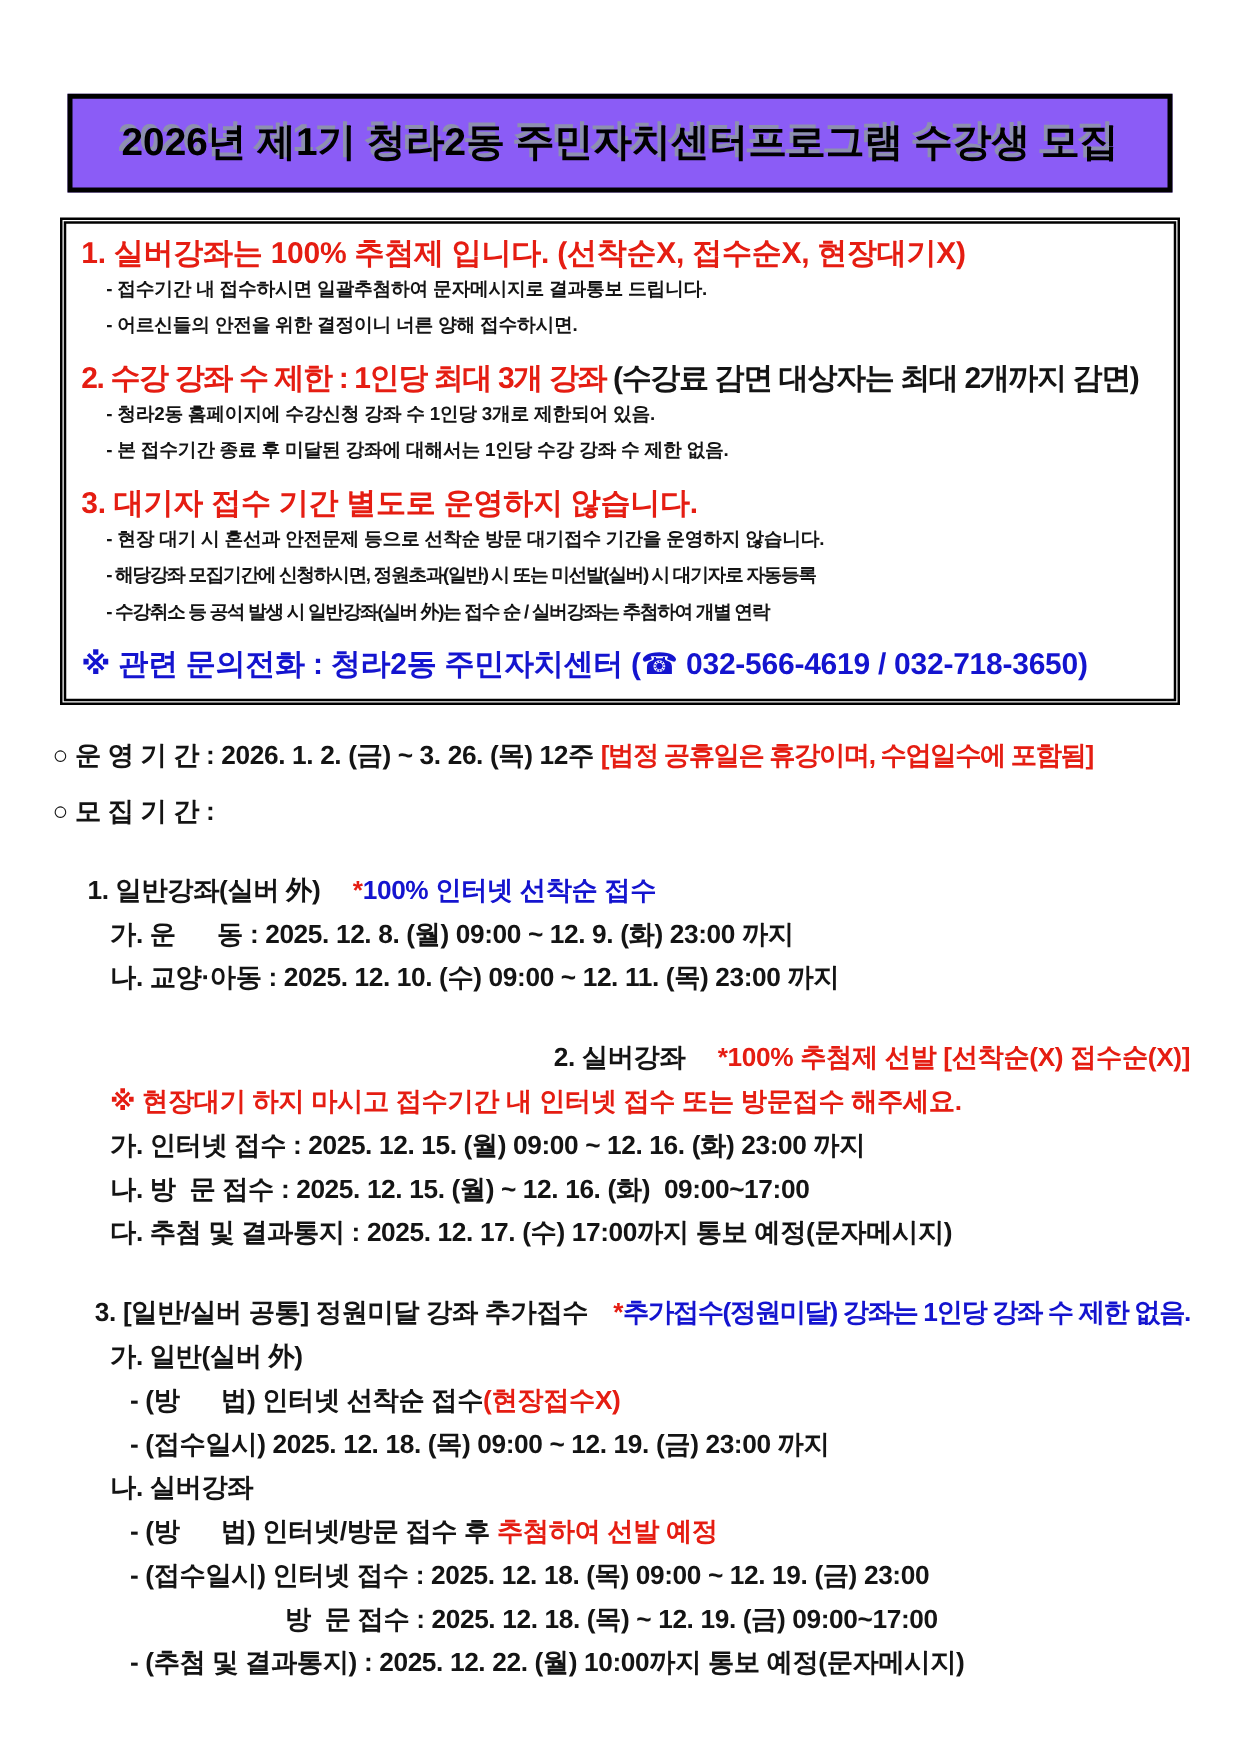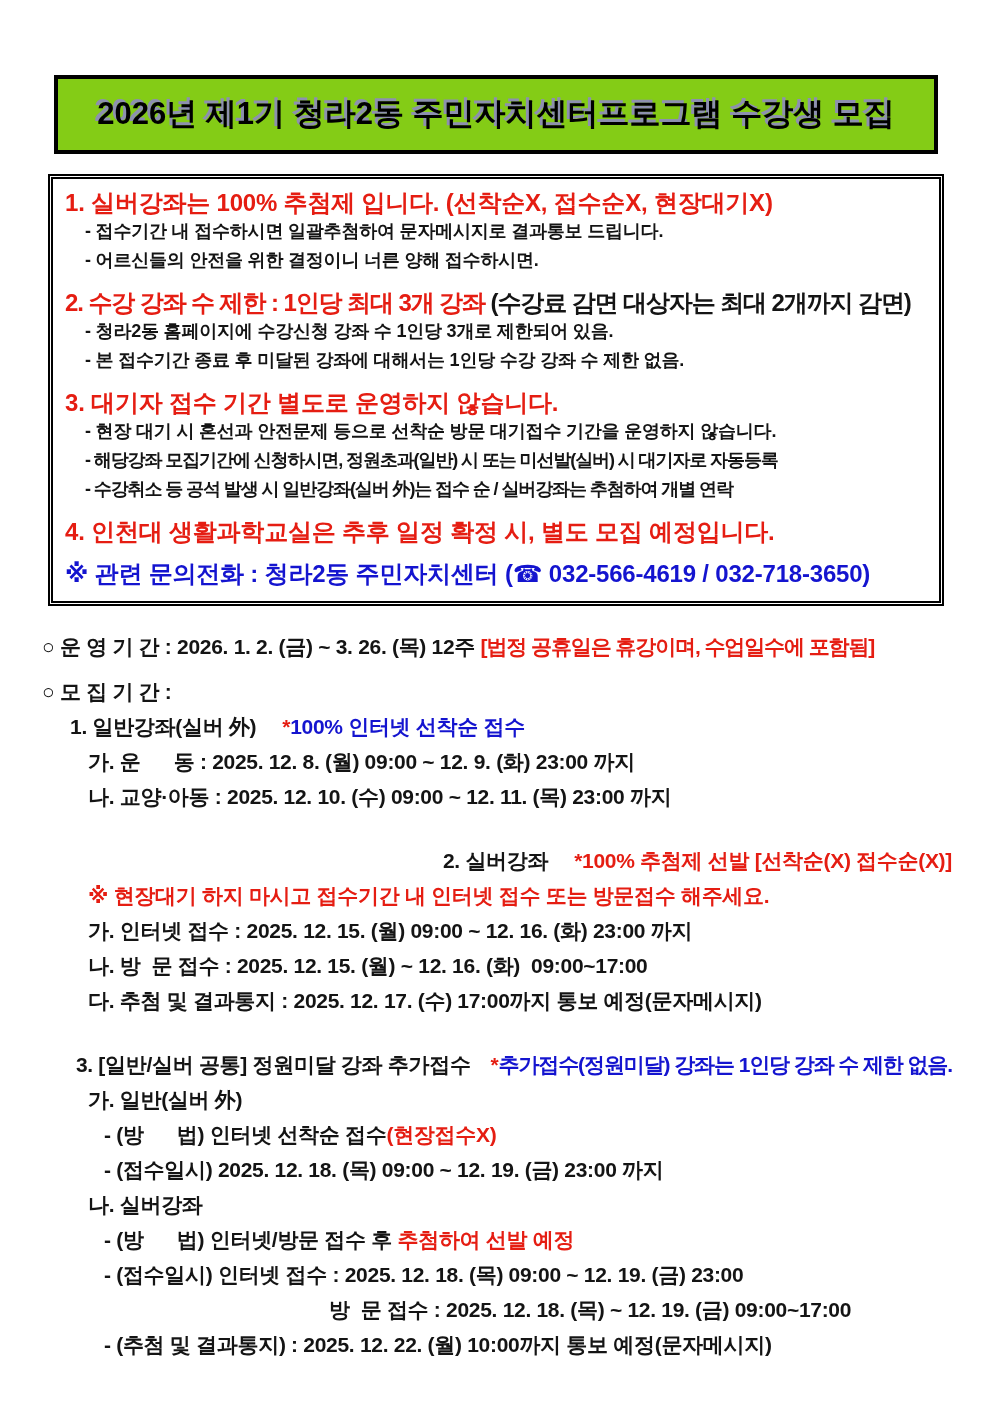--- a/index.html
+++ b/index.html
@@ -8,65 +8,65 @@
     font-family:"Liberation Sans","DejaVu Sans",sans-serif;
     font-weight:700;color:#141414;
     position:relative;overflow:hidden;
   }
   .page{padding:75px 40px 0 40px;}
 
   
   .title-box{
     margin:0 14px 20px 14px;
     border:4px solid #000;
-    background:#84cc16;
+    background:#8b5cf6;
     text-align:center;
     padding:14px 4px 15px 4px;
   }
   .title-box .title-text{
     font-size:31px;
     letter-spacing:0px;
     color:#000;
     text-shadow:-3px -3px 0 #8d90af;
     white-space:pre;
   }
 
   
   .notice-box{
     margin:0 8px 0 8px;
     border:5px double #000;
     padding:9px 12px 13px 12px;
   }
   .n-line{
-    font-size:18px;
+    font-size:15px;
     line-height:29px;
     white-space:pre;
     letter-spacing:-0.2px;
   }
   .n-head{font-size:24px;margin-top:13px;}
   .n-head.first{margin-top:0;}
   .n-sub{padding-left:20px;}
   .tight{letter-spacing:-1.1px;}
 
   
   .doc-body{padding:0 0 0 2px;}
   .b-line{
     font-size:21px;
     line-height:35px;
     white-space:pre;
     letter-spacing:-0.3px;
   }
   .gap-box{margin-top:23px;}
   .gap-sec{margin-top:10px;}
-  .gap-sub{margin-top:0;}
+  .gap-sub{margin-top:28px;}
   .gap-blk{margin-top:29px;text-align:right;}
   .ind1{padding-left:28px;}
   .ind2{padding-left:46px;}
   .ind3{padding-left:62px;}
-  .ind4{padding-left:186px;text-align:center;}
+  .ind4{padding-left:186px;}
 
   .red{color:#e51d12;}
   .blue{color:#1414cf;}
   .note-gap-lg{margin-left:26px;}
   .note-gap-md{margin-left:20px;}
 </style>
 </head>
 <body>
 
 <div class="page">
@@ -82,21 +82,20 @@
 
     <div class="n-line n-head tight"><span class="red">2. 수강 강좌 수 제한 : 1인당 최대 3개 강좌 </span><span>(수강료 감면 대상자는 최대 2개까지 감면)</span></div>
     <div class="n-line n-sub">- 청라2동 홈페이지에 수강신청 강좌 수 1인당 3개로 제한되어 있음.</div>
     <div class="n-line n-sub">- 본 접수기간 종료 후 미달된 강좌에 대해서는 1인당 수강 강좌 수 제한 없음.</div>
 
     <div class="n-line n-head red">3. 대기자 접수 기간 별도로 운영하지 않습니다.</div>
     <div class="n-line n-sub">- 현장 대기 시 혼선과 안전문제 등으로 선착순 방문 대기접수 기간을 운영하지 않습니다.</div>
     <div class="n-line n-sub tight">- 해당강좌 모집기간에 신청하시면, 정원초과(일반) 시 또는 미선발(실버) 시 대기자로 자동등록</div>
     <div class="n-line n-sub tight">- 수강취소 등 공석 발생 시 일반강좌(실버 外)는 접수 순 / 실버강좌는 추첨하여 개별 연락</div>
 
-    <div class="n-line n-head red">4. 인천대 생활과학교실은 추후 일정 확정 시, 별도 모집 예정입니다.</div>
 
     <div class="n-line n-head blue">※ 관련 문의전화 : 청라2동 주민자치센터 (☎ 032-566-4619 / 032-718-3650)</div>
   </div>
 
   <div class="doc-body">
 
     <div class="b-line gap-box"><span>○ 운 영 기 간 : 2026. 1. 2. (금) ~ 3. 26. (목) 12주 </span><span class="red tight">[법정 공휴일은 휴강이며, 수업일수에 포함됨]</span></div>
 
     <div class="b-line gap-sec">○ 모 집 기 간 :</div>
 

